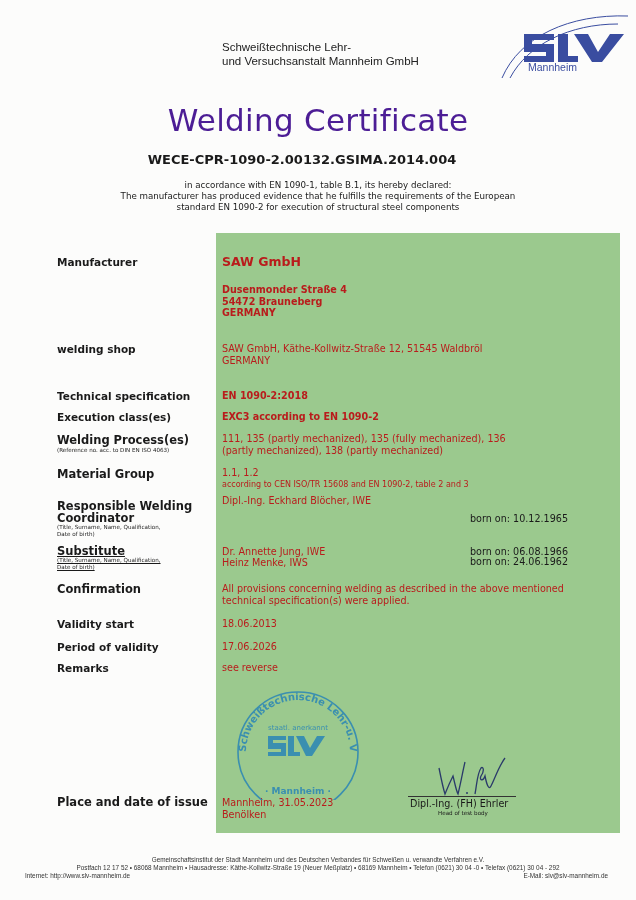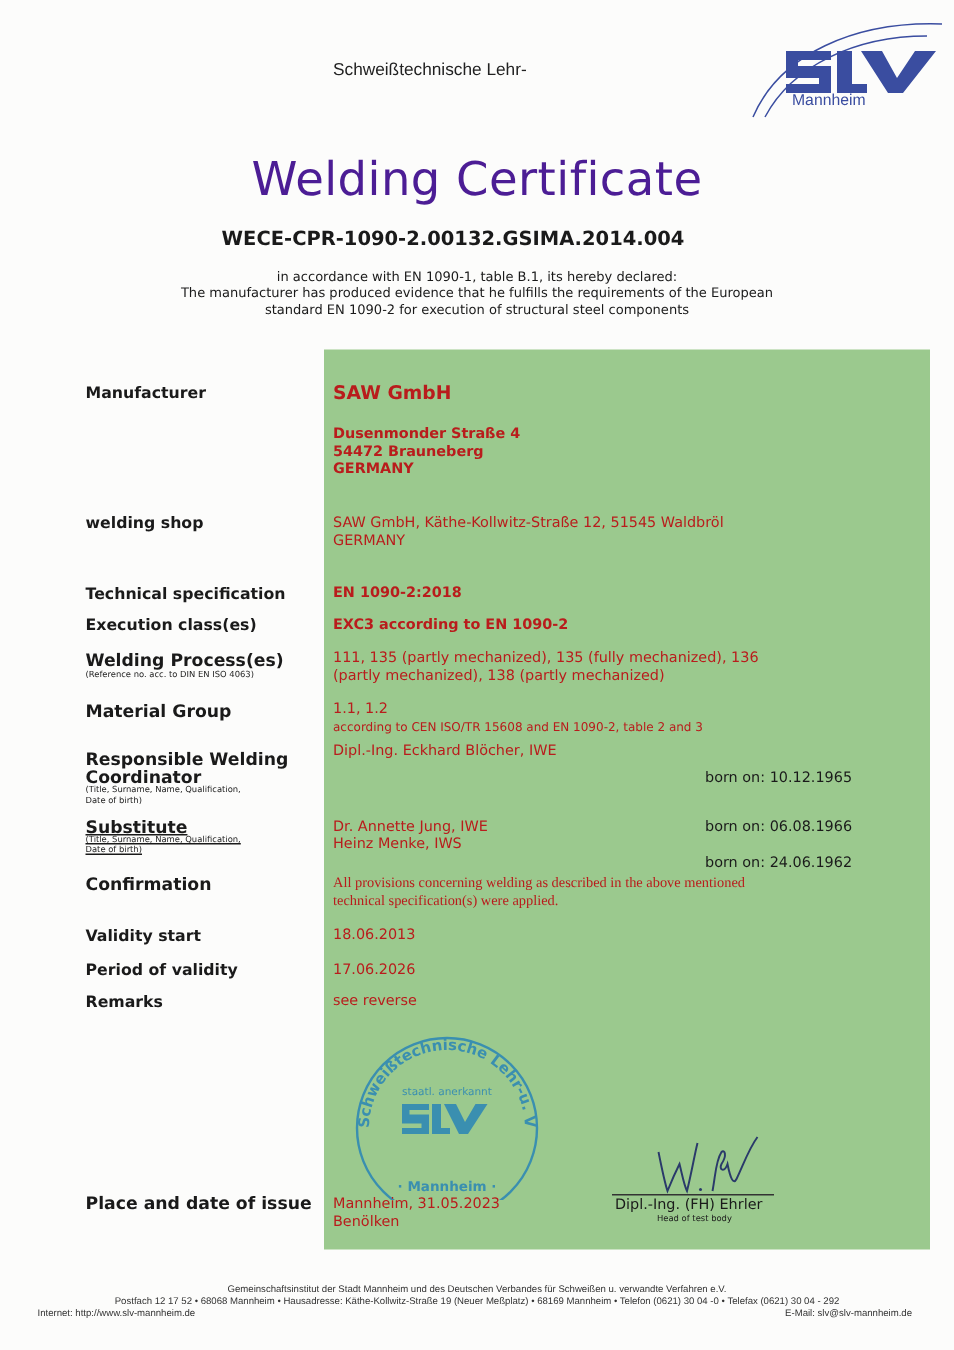--- a/index.html
+++ b/index.html
@@ -24,20 +24,21 @@
   .sig-line { left:408px; top:796px; width:108px; height:1px; background:#333; }
   .sig-name { left:410px; top:798px; font-size:9.6px; }
   .sig-role { left:438px; top:810px; font-size:5.6px; }
   .footer { left:0; width:636px; font-family:"Liberation Sans", sans-serif; font-size:6.4px; color:#333; }
 </style>
 </head>
 <body>
 
 <div class="abs org-name">
   <div>Schweißtechnische Lehr-</div>
+  <div>und Versuchsanstalt Mannheim GmbH</div>
 </div>
 
 <svg class="abs logo" viewBox="0 0 136 76">
   <path d="M2,72 C20,30 70,8 128,10" fill="none" stroke="#3a4da0" stroke-width="1"></path>
   <path d="M10,72 C28,38 70,18 118,18" fill="none" stroke="#3a4da0" stroke-width="1"></path>
 
   <path d="M24,28 h30 v6 h-22 v4 h22 v18 h-30 v-6 h22 v-4 h-22 z" fill="#3a4da0"></path>
 
   <path d="M58,28 h10 v22 h10 v6 h-20 z" fill="#3a4da0"></path>
 
@@ -100,24 +101,24 @@
 <div class="abs born" style="top:513px;">born on: 10.12.1965</div>
 
 <div class="abs lbl lbl-big" style="top:545px;line-height:12px;text-decoration:underline;">
   <div>Substitute</div>
   <span class="sub">(Title, Surname, Name, Qualification,</span>
   <span class="sub">Date of birth)</span>
 </div>
 <div class="abs val" style="top:546px;">Dr. Annette Jung, IWE</div>
 <div class="abs born" style="top:546px;">born on: 06.08.1966</div>
 <div class="abs val" style="top:557px;">Heinz Menke, IWS</div>
-<div class="abs born" style="top:570px;">born on: 24.06.1962</div>
+<div class="abs born" style="top:556px;">born on: 24.06.1962</div>
 
 <div class="abs lbl lbl-big" style="top:582px;">Confirmation</div>
-<div class="abs val" style="top:583px;font-family:Liberation Serif, serif;">
+<div class="abs val" style="top:583px;">
   <div>All provisions concerning welding as described in the above mentioned</div>
   <div>technical specification(s) were applied.</div>
 </div>
 
 <div class="abs lbl" style="top:618px;">Validity start</div>
 <div class="abs val" style="top:618px;">18.06.2013</div>
 
 <div class="abs lbl" style="top:641px;">Period of validity</div>
 <div class="abs val" style="top:641px;">17.06.2026</div>
 

